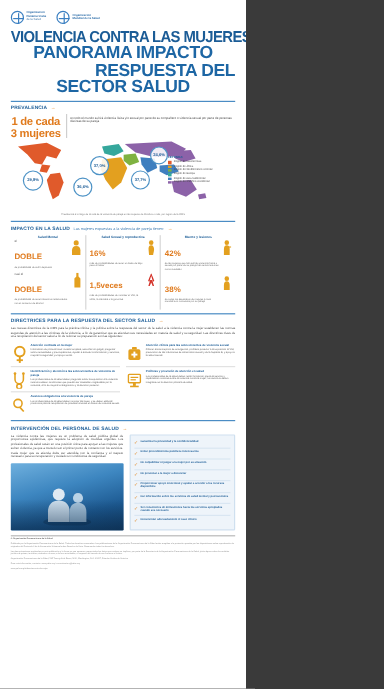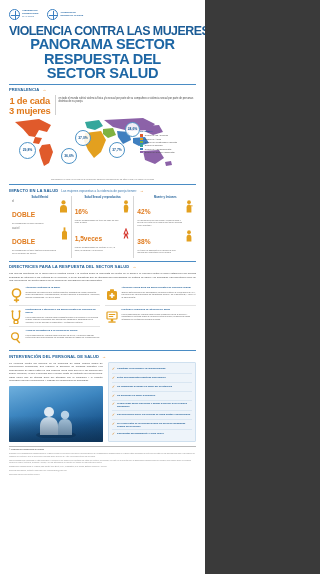--- a/index.html
+++ b/index.html
@@ -50,21 +50,21 @@
     transform: scaleX(.94); transform-origin: left center;
     white-space: nowrap;
   }
   .t2 {
     font-size: 14.6px; font-weight: bold; color: #1d66a4;
     letter-spacing: -.3px; line-height: 1.0; text-align: center;
     white-space: nowrap;
   }
   .t3 {
     font-size: 14.6px; font-weight: bold; color: #1d66a4;
-    letter-spacing: -.3px; line-height: 1.0; text-align: center;
+    letter-spacing: -.3px; line-height: 1.0; text-align: right;
     white-space: nowrap;
   }
   .t4 {
     font-size: 14.6px; font-weight: bold; color: #1d66a4;
     letter-spacing: -.3px; line-height: 1.0; text-align: center;
     white-space: nowrap; margin-bottom: 3px;
   }
 
   
   .rule-top { height: 1.1px; background: #4a8cc4; margin: 3px 9px 2.5px 9px; }
@@ -211,21 +211,21 @@
       <div class="logo-mark"></div>
       <div class="logo-txt">
         <span>Organización</span>
         <span>Mundial de la Salud</span>
       </div>
     </div>
   </div>
 
   <div class="title-block">
     <div class="t1">VIOLENCIA CONTRA LAS MUJERES:</div>
-    <div class="t2">PANORAMA SECTOR</div>
+    <div class="t2">PANORAMA IMPACTO</div>
     <div class="t3">RESPUESTA DEL</div>
     <div class="t4">SECTOR SALUD</div>
   </div>
 
   <div class="rule-top"></div>
   <div class="sec-head">
     <span class="sec-title">PREVALENCIA</span>
     <span class="arrow">→</span>
   </div>
 

